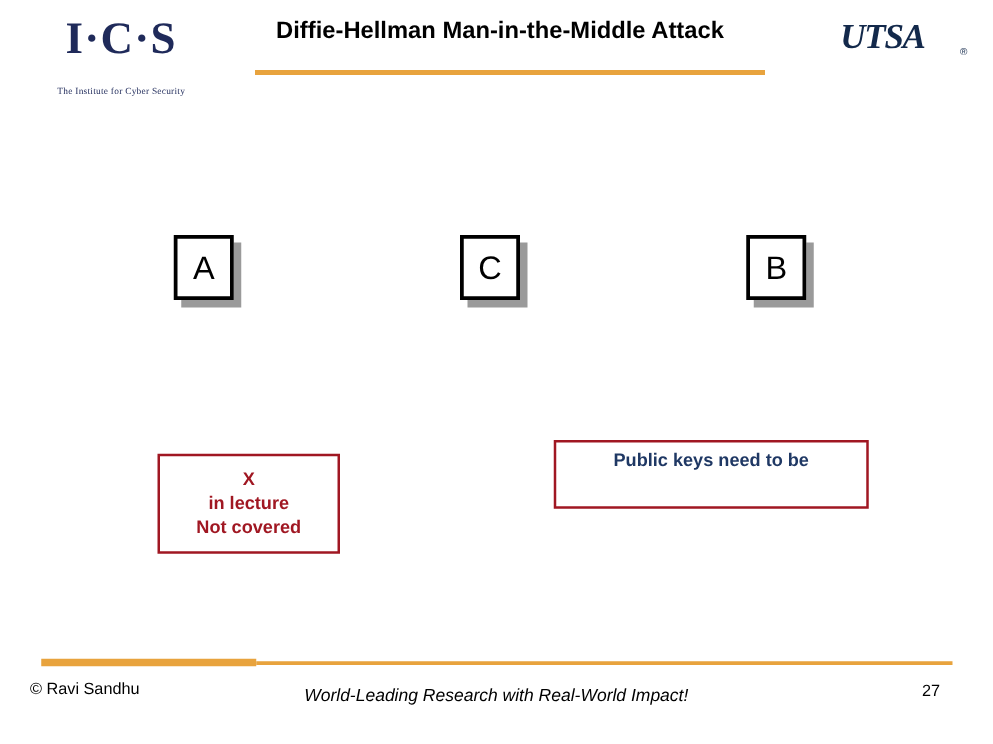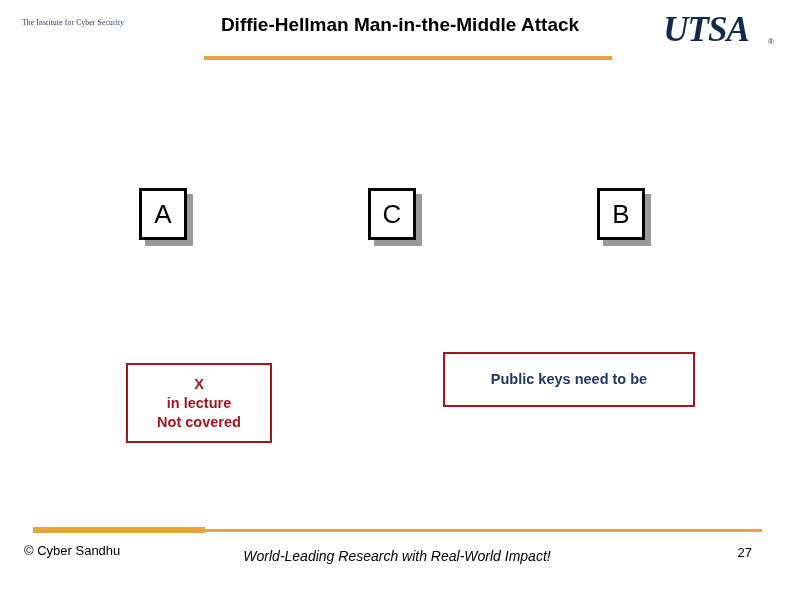--- a/index.html
+++ b/index.html
@@ -34,22 +34,23 @@
     font-size: 36px;
     letter-spacing: 1px;
     color: #1f2a5a;
     line-height: 40px;
     text-align: center;
   }
   .ics-logo .ics-sub {
     font-family: "Liberation Serif", serif;
     font-size: 7.5px;
     color: #1f2a5a;
+    text-align: center;
     letter-spacing: 0.2px;
-    margin-top: 8px;
+    margin-top: 18px;
   }
 
   .slide-title {
     position: absolute;
     left: 180px;
     top: 14px;
     width: 440px;
     text-align: center;
     font-size: 19px;
     color: #000000;
@@ -68,21 +69,21 @@
     position: absolute;
     right: 18px;
     top: 12px;
     width: 140px;
     text-align: center;
   }
   .utsa-logo .utsa-text {
     font-family: "Liberation Serif", serif;
     font-weight: bold;
     font-style: italic;
-    font-size: 35px;
+    font-size: 28px;
     color: #13294B;
     letter-spacing: -1px;
     line-height: 36px;
   }
   .utsa-logo .utsa-reg {
     position: absolute;
     right: 2px;
     bottom: 2px;
     font-size: 8px;
     color: #13294B;
@@ -130,21 +131,21 @@
     justify-content: center;
   }
   #callout-right {
     left: 443px;
     top: 352px;
     width: 252px;
     height: 55px;
     color: #1F3864;
     border-color: #A01722;
     display: flex;
-    flex-direction: column;
+    flex-direction: row;
     justify-content: center;
   }
 
   
   .footer-rule-left {
     position: absolute;
     left: 33px;
     top: 527px;
     width: 172px;
     height: 6px;
@@ -182,20 +183,21 @@
     font-size: 13px;
     color: #000000;
   }
 </style>
 </head>
 <body>
 
 <div class="slide">
 
   <div class="ics-logo">
+    <div class="ics-main">I·C·S</div>
     <div class="ics-sub">The Institute for Cyber Security</div>
   </div>
 
   <div class="slide-title">Diffie-Hellman Man-in-the-Middle Attack</div>
   <div class="title-rule"></div>
 
   <div class="utsa-logo">
     <div class="utsa-text">UTSA</div>
     <div class="utsa-reg">®</div>
   </div>
@@ -210,17 +212,17 @@
     <div>Not covered</div>
   </div>
 
   <div class="callout" id="callout-right">
     <div>Public keys need to be</div>
   </div>
 
   <div class="footer-rule-left"></div>
   <div class="footer-rule-right"></div>
 
-  <div class="footer-left">© Cyber  Sandhu</div>
+  <div class="footer-left">© Ravi  Sandhu</div>
   <div class="footer-center">World-Leading Research with Real-World Impact!</div>
   <div class="footer-page">27</div>
 
 </div>
 
 </body></html>

